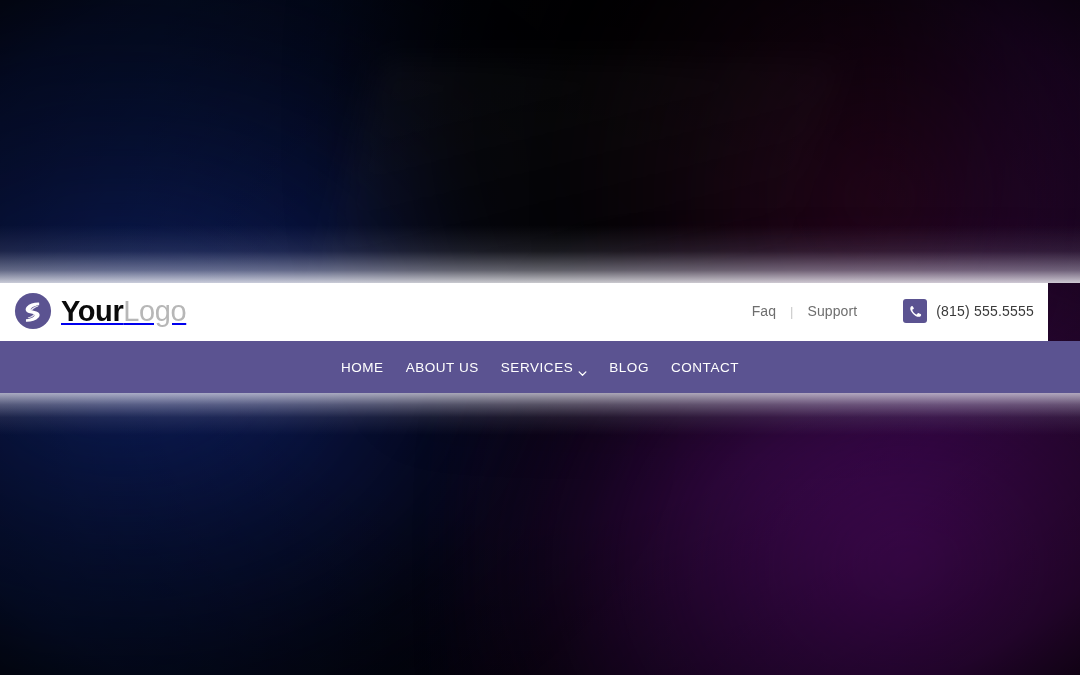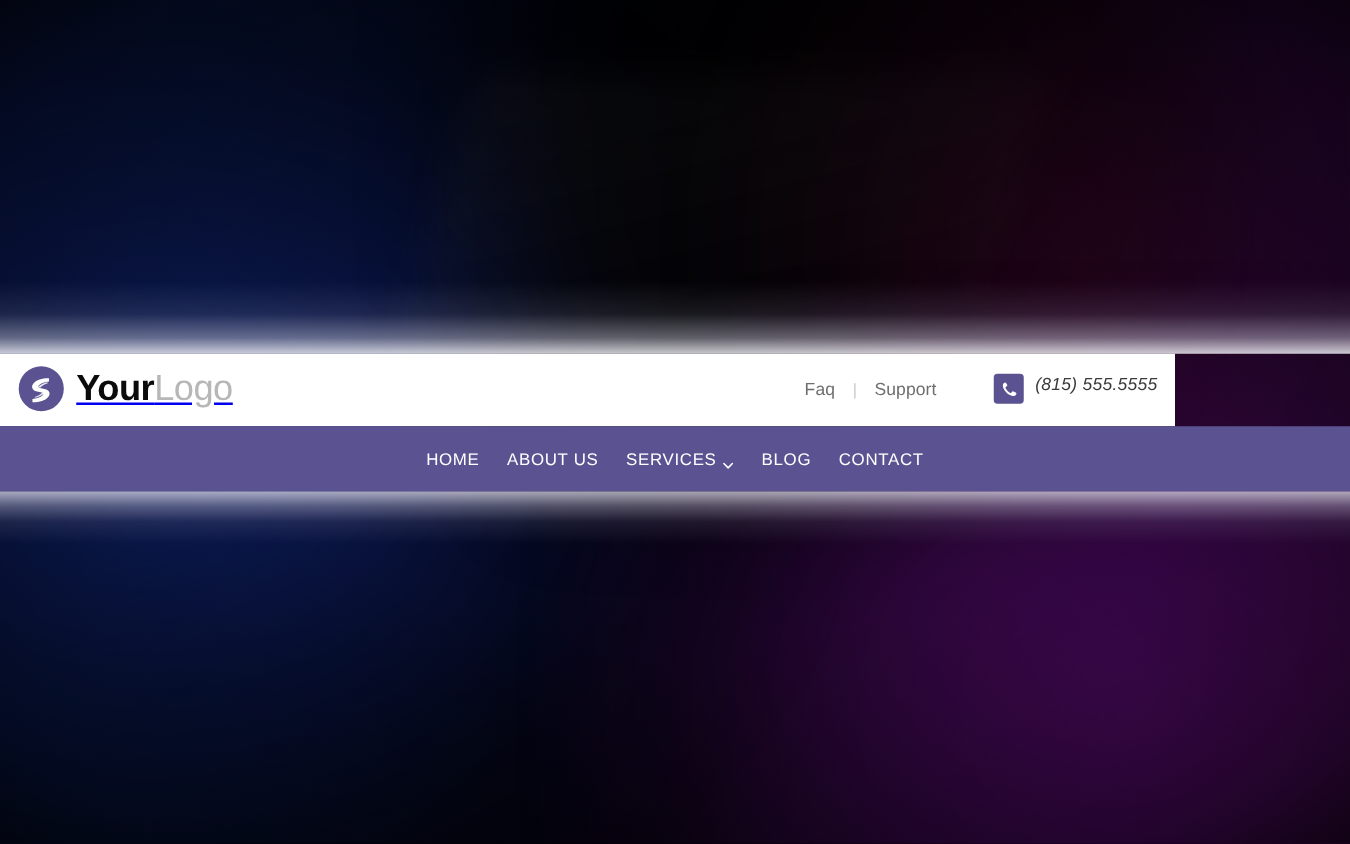--- a/index.html
+++ b/index.html
@@ -134,21 +134,21 @@
       rgba(140,136,165,0.16) 58%,
       rgba(0,0,0,0) 100%);
     pointer-events: none;
   }
 
   
   .topbar {
     position: absolute;
     left: 0;
     top: 283px;
-    width: 940px;
+    width: 1048px;
     height: 58px;
     background: #ffffff;
     display: flex;
     align-items: center;
     justify-content: space-between;
     box-sizing: border-box;
     padding: 0 14px 2px 14px;
     z-index: 5;
   }
 
@@ -191,23 +191,23 @@
     white-space: nowrap;
   }
   .util-sep {
     color: #c9c9c9;
     font-size: 13px;
     line-height: 1;
     user-select: none;
   }
   .phone-block {
     display: flex;
+    align-items: center;
     gap: 9px;
     margin-left: 32px;
-    font-style: italic;
   }
   .phone-icon {
     width: 24px;
     height: 24px;
     background: #5b5391;
     border-radius: 3px;
     display: flex;
     align-items: center;
     justify-content: center;
     flex: 0 0 24px;

